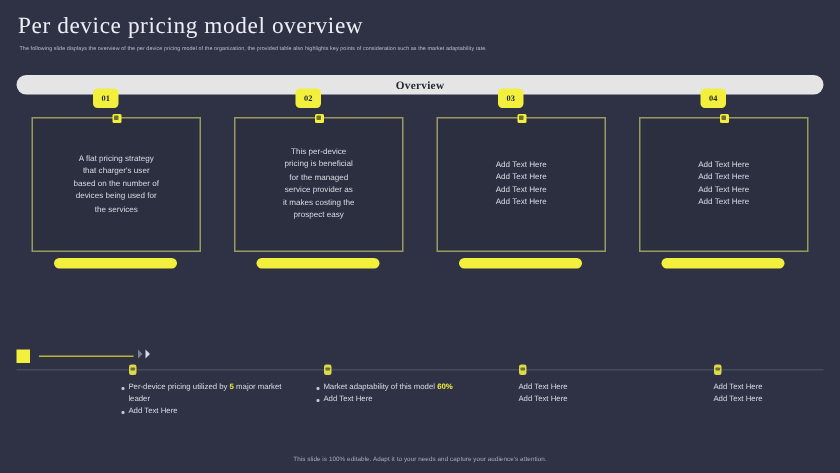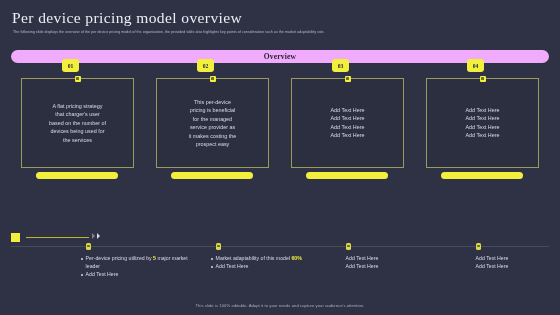--- a/index.html
+++ b/index.html
@@ -44,21 +44,21 @@
     white-space: nowrap;
   }
 
   
   .overview-banner {
     position: absolute;
     left: 11px;
     top: 50px;
     width: 538px;
     height: 13px;
-    background: #f0abfc;
+    background: #e5e5e5;
     border-radius: 7px;
     display: flex;
     align-items: center;
     justify-content: center;
   }
   .overview-banner-label {
     font-family: "Liberation Serif", serif;
     font-size: 7.5px;
     font-weight: 700;
     color: #23262f;

